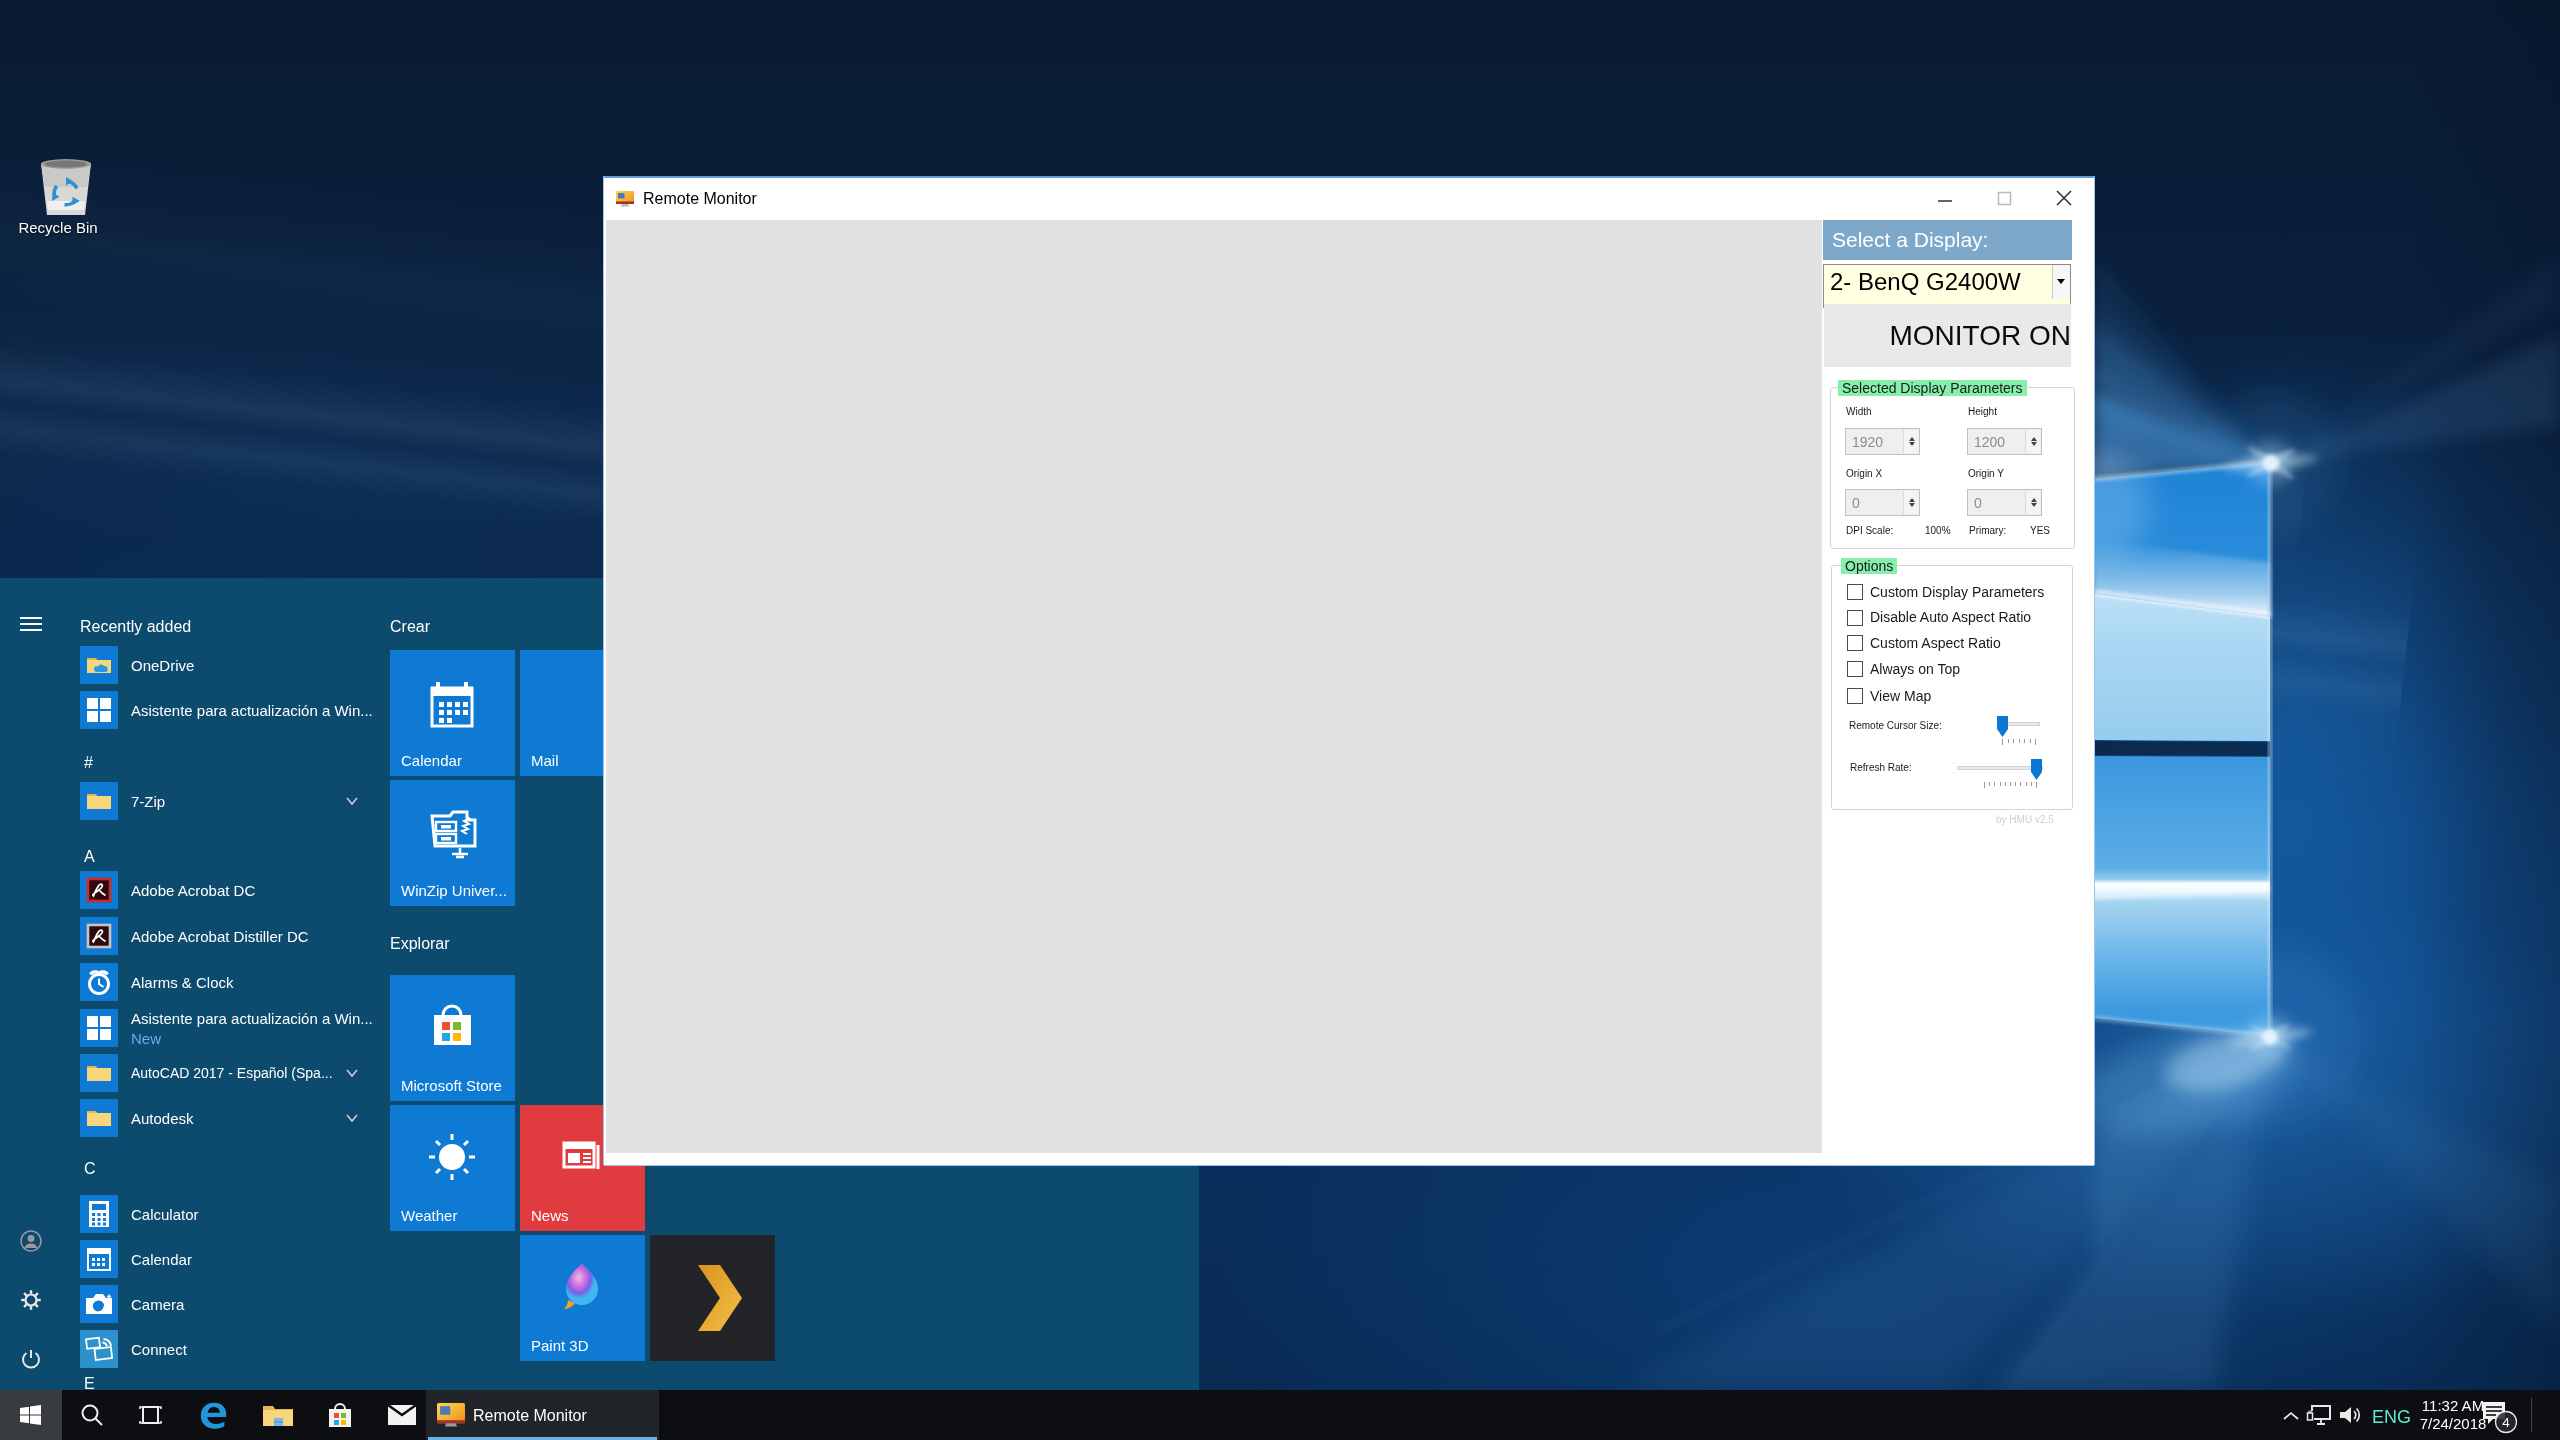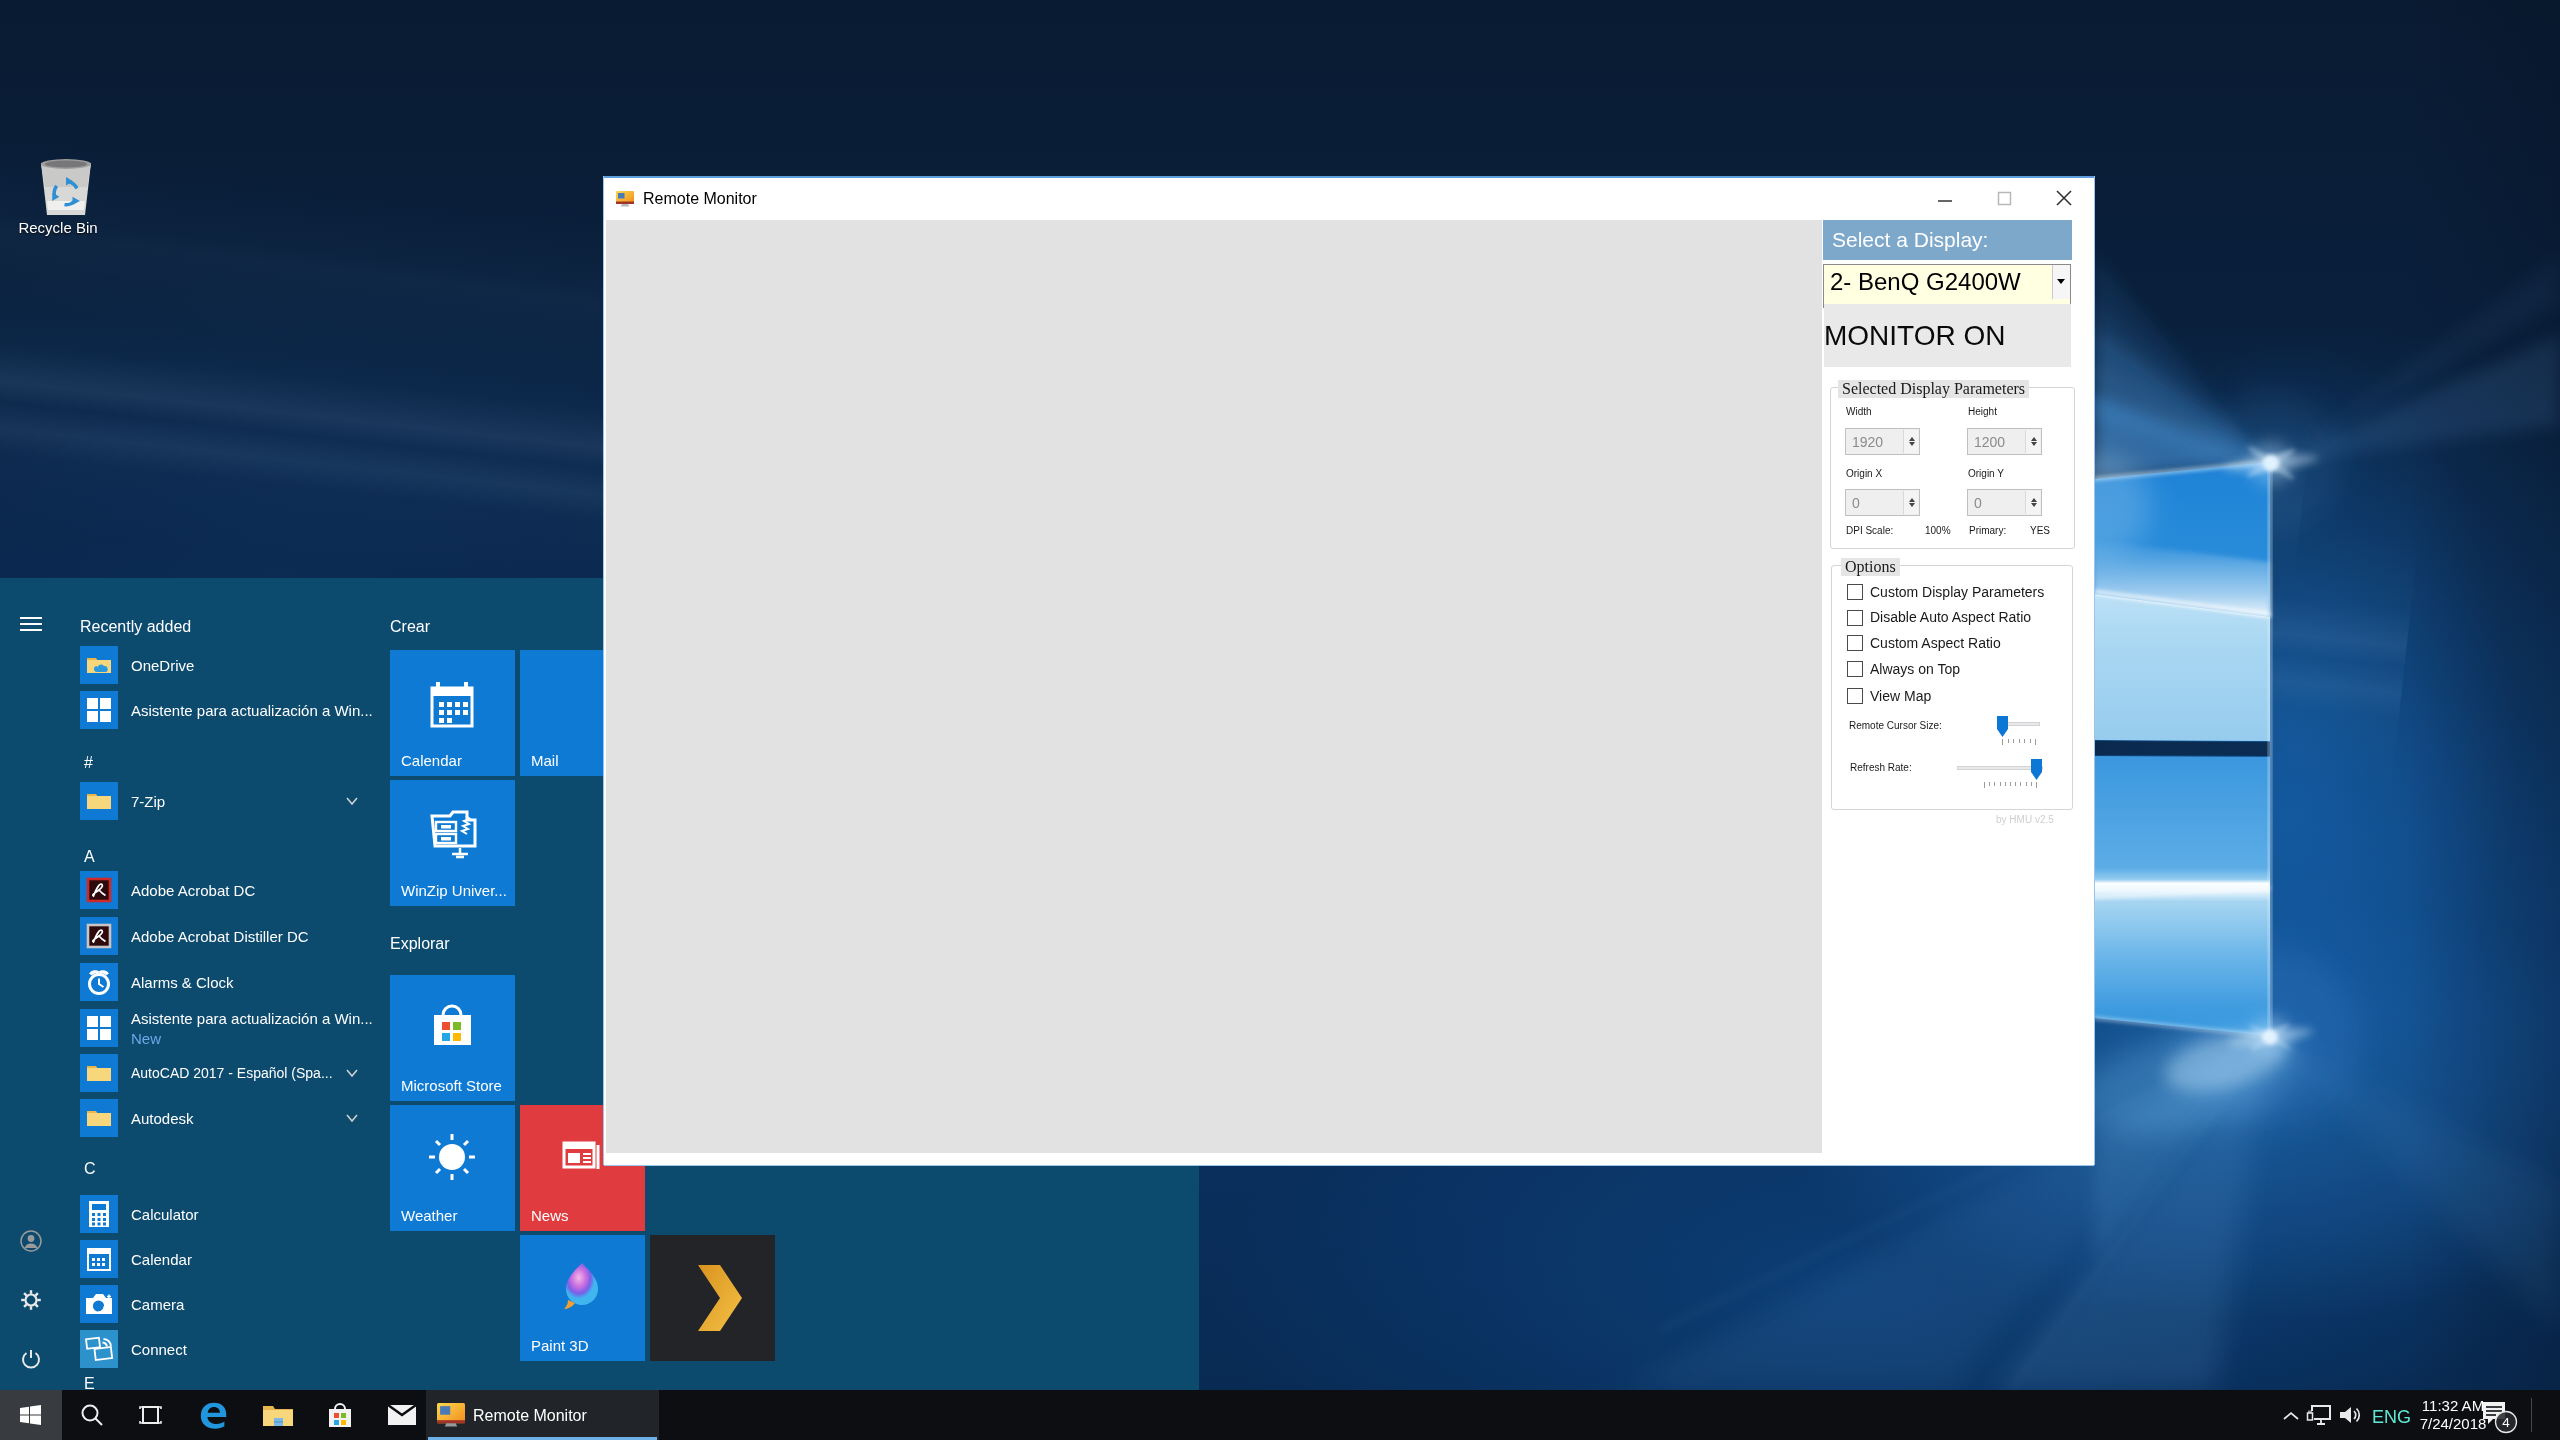--- a/index.html
+++ b/index.html
@@ -26,23 +26,23 @@
 .tile{position:absolute;width:125px;height:126px;background:#0e7ad3;}
 .tile .tl{position:absolute;left:11px;bottom:7px;font-size:15px;color:#fff;}
 #win{left:604px;top:176px;width:1490px;height:987px;z-index:20;background:#fff;border-top:2px solid #5e9ddc;box-shadow:-1px 0 0 #9dc5e8,1px 0 0 #9dc5e8,0 1px 0 #9dc5e8;}
 #win .t{position:absolute;color:#000;}
 #gray{left:2px;top:42px;width:1216px;height:933px;background:#e2e2e2;}
 #selhdr{left:1219px;top:42px;width:249px;height:40px;background:#7ea8ca;color:#fff;font-size:21px;line-height:40px;padding-left:9px;box-sizing:border-box;}
 #combo{left:1219px;top:86px;width:248px;height:44px;background:#ffffe1;border:1px solid #8a8a8a;box-sizing:border-box;font-size:24px;color:#000;}
 #combo .tx{position:absolute;left:6px;top:3px;}
 #combo .btn{position:absolute;right:0;top:0;width:17px;height:34px;background:#f6f6f6;border-left:1px solid #c8c8c8;}
 #combo .btn:after{content:"";position:absolute;left:4px;top:14px;border:4px solid transparent;border-top:5px solid #000;}
-#monbtn{left:1220px;top:126px;width:247px;height:63px;background:#e9e9e9;font-size:28px;color:#0a0a0a;text-align:left;line-height:63px;}
+#monbtn{left:1220px;top:126px;width:247px;height:63px;background:#e9e9e9;font-size:28px;color:#0a0a0a;text-align:right;line-height:63px;}
 .gbox{position:absolute;border:1px solid #d5d5d5;border-radius:3px;}
-.glab{position:absolute;background:#e5e5e5;padding:0 4px;font-size:16px;color:#1a1a1a;font-family:Liberation Serif, serif;}
+.glab{position:absolute;background:#86efac;padding:0 4px;font-size:14px;color:#1a1a1a;}
 .flab{position:absolute;font-size:10px;color:#1a1a1a;}
 .spin{position:absolute;width:75px;height:27px;background:#efefef;border:1px solid #c0c0c0;box-sizing:border-box;color:#8b8b8b;font-size:14px;}
 .spin .v{position:absolute;left:6px;top:5px;}
 .spin .ud{position:absolute;right:1px;top:1px;width:14px;height:23px;background:#f4f4f4;border-left:1px solid #d9d9d9;}
 .spin .up{position:absolute;right:4px;top:5px;width:0;height:0;border:3px solid transparent;border-bottom:4px solid #444;}
 .spin .dn{position:absolute;right:4px;bottom:5px;width:0;height:0;border:3px solid transparent;border-top:4px solid #444;}
 .cb{position:absolute;width:14px;height:14px;border:1px solid #4a4a4a;background:#fff;}
 .cblab{position:absolute;font-size:14px;color:#1a1a1a;}
 .track{position:absolute;height:4px;background:#e9e9ec;border:1px solid #d3d3d6;box-sizing:border-box;}
 .thumb{position:absolute;width:11px;height:21px;background:#0c77d4;clip-path:polygon(0 0,100% 0,100% 62%,50% 100%,0 62%);}

